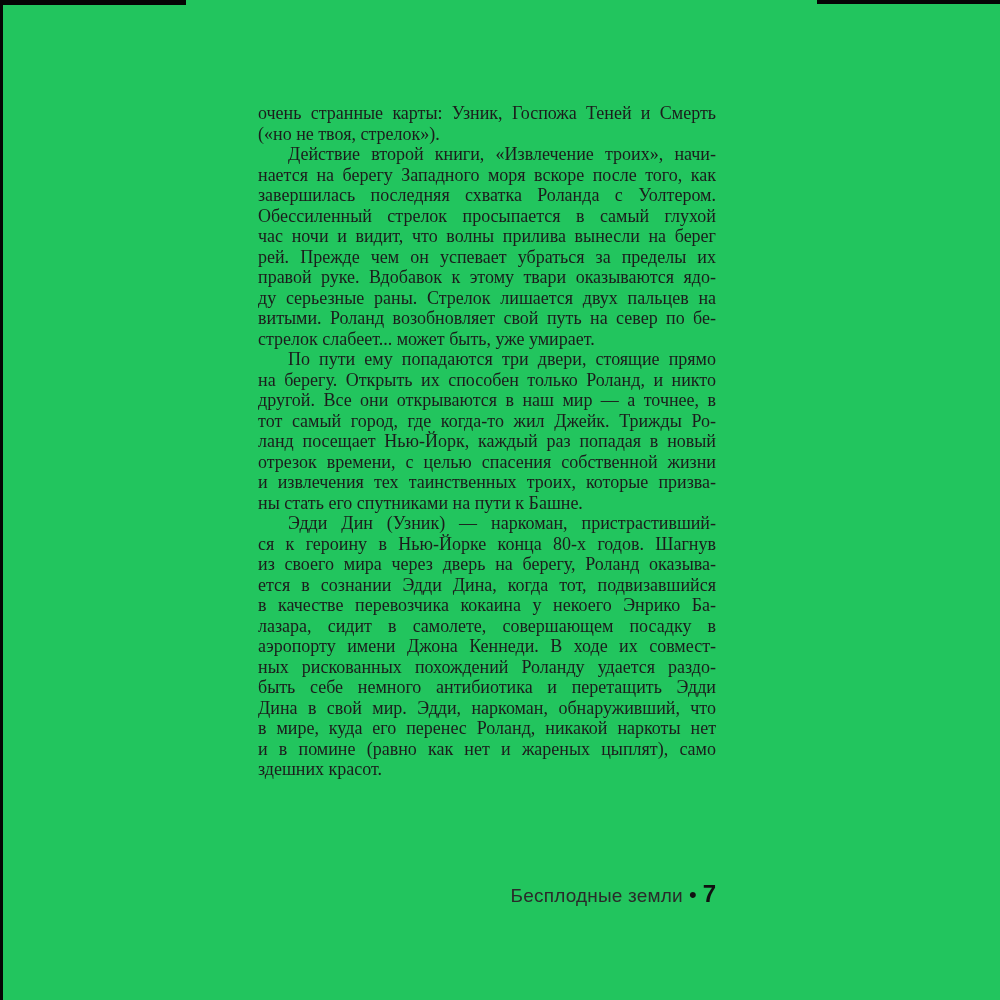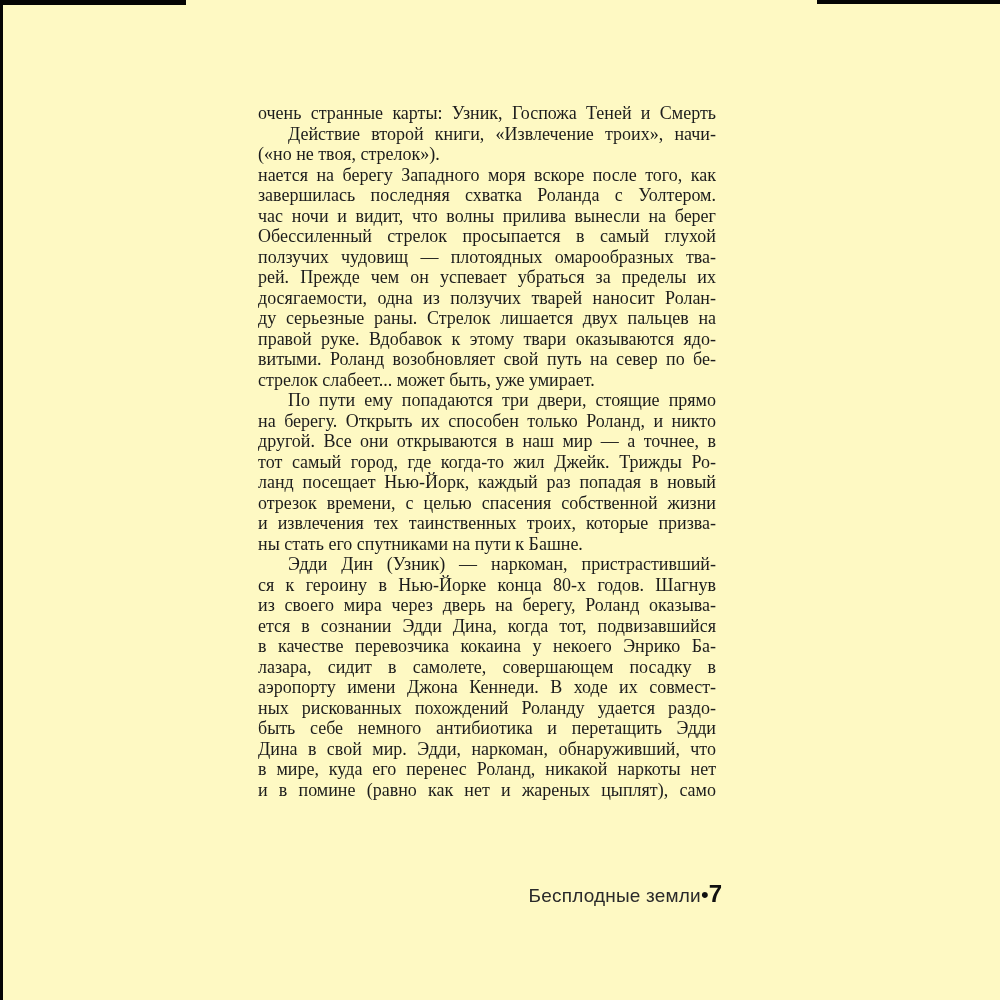--- a/index.html
+++ b/index.html
@@ -3,21 +3,21 @@
 <meta charset="utf-8">
 <style>
   html, body { margin: 0; padding: 0; }
   body {
     width: 1000px; height: 1000px;
     background: #fdfdfd;
     overflow: hidden;
     position: relative;
     font-family: "Liberation Serif", serif;
   }
-  .page { position: absolute; inset: 0; background: #fef9c3; }
+  .page { position: absolute; inset: 0; background: #22c55e; }
 
   
   .edge-left   { position: absolute; left: 0; top: 0; width: 2.5px; height: 1000px; background: #050505; }
   .edge-top-l  { position: absolute; left: 0; top: 0; width: 186px; height: 5px; background: #050505; }
   .edge-top-r  { position: absolute; left: 817px; top: 0; width: 183px; height: 4px; background: #050505; }
 
   
   .text-block {
     position: absolute;
     left: 258px; top: 103px; width: 458px;
@@ -31,50 +31,48 @@
     text-align: justify;
     text-align-last: justify;
     overflow: visible;
   }
   .line.para-end { text-align-last: left; }
   .line.indent { text-indent: 30px; }
 
   
   .footer {
     position: absolute;
-    top: 880px; right: 278px;
-    display: flex; align-items: baseline; gap: 0;
+    top: 880px; right: 284px;
+    display: flex; align-items: baseline; gap: 6px;
     font-family: "Liberation Sans", sans-serif;
     white-space: nowrap;
   }
   .footer .title  { font-size: 19px; color: #2a2a2a; letter-spacing: 0.2px; }
   .footer .bullet { font-size: 22px; color: #111111; }
   .footer .pageno { font-size: 24px; font-weight: bold; color: #111111; }
 </style>
 </head>
 <body>
 
 <div class="page">
   <div class="edge-left"></div>
   <div class="edge-top-l"></div>
   <div class="edge-top-r"></div>
 
   <div class="text-block" id="text-block">
       <div class="line">очень странные карты: Узник, Госпожа Теней и Смерть</div>
+      <div class="line para-end">(«но не твоя, стрелок»).</div>
       <div class="line indent">Действие второй книги, «Извлечение троих», начи-</div>
-      <div class="line para-end">(«но не твоя, стрелок»).</div>
       <div class="line">нается на берегу Западного моря вскоре после того, как</div>
       <div class="line">завершилась последняя схватка Роланда с Уолтером.</div>
+      <div class="line">Обессиленный стрелок просыпается в самый глухой</div>
       <div class="line">час ночи и видит, что волны прилива вынесли на берег</div>
-      <div class="line">Обессиленный стрелок просыпается в самый глухой</div>
-      <div class="line">ползучих чудовищ — плотоядных омарообразных тва-</div>
       <div class="line">рей. Прежде чем он успевает убраться за пределы их</div>
-      <div class="line">досягаемости, одна из ползучих тварей наносит Ролан-</div>
+      <div class="line">правой руке. Вдобавок к этому твари оказываются ядо-</div>
       <div class="line">ду серьезные раны. Стрелок лишается двух пальцев на</div>
-      <div class="line">правой руке. Вдобавок к этому твари оказываются ядо-</div>
       <div class="line">витыми. Роланд возобновляет свой путь на север по бе-</div>
       <div class="line para-end">стрелок слабеет... может быть, уже умирает.</div>
       <div class="line indent">По пути ему попадаются три двери, стоящие прямо</div>
       <div class="line">на берегу. Открыть их способен только Роланд, и никто</div>
       <div class="line">другой. Все они открываются в наш мир — а точнее, в</div>
       <div class="line">тот самый город, где когда-то жил Джейк. Трижды Ро-</div>
       <div class="line">ланд посещает Нью-Йорк, каждый раз попадая в новый</div>
       <div class="line">отрезок времени, с целью спасения собственной жизни</div>
       <div class="line">и извлечения тех таинственных троих, которые призва-</div>
       <div class="line para-end">ны стать его спутниками на пути к Башне.</div>
@@ -83,20 +81,21 @@
       <div class="line">из своего мира через дверь на берегу, Роланд оказыва-</div>
       <div class="line">ется в сознании Эдди Дина, когда тот, подвизавшийся</div>
       <div class="line">в качестве перевозчика кокаина у некоего Энрико Ба-</div>
       <div class="line">лазара, сидит в самолете, совершающем посадку в</div>
       <div class="line">аэропорту имени Джона Кеннеди. В ходе их совмест-</div>
       <div class="line">ных рискованных похождений Роланду удается раздо-</div>
       <div class="line">быть себе немного антибиотика и перетащить Эдди</div>
       <div class="line">Дина в свой мир. Эдди, наркоман, обнаруживший, что</div>
       <div class="line">в мире, куда его перенес Роланд, никакой наркоты нет</div>
       <div class="line">и в помине (равно как нет и жареных цыплят), само</div>
+      <div class="line para-end">здешних красот.</div>
     </div>
 
   <div class="footer">
     <span class="title">Бесплодные земли</span>
     <span class="bullet">•</span>
     <span class="pageno">7</span>
   </div>
 </div>
 
 </body></html>

